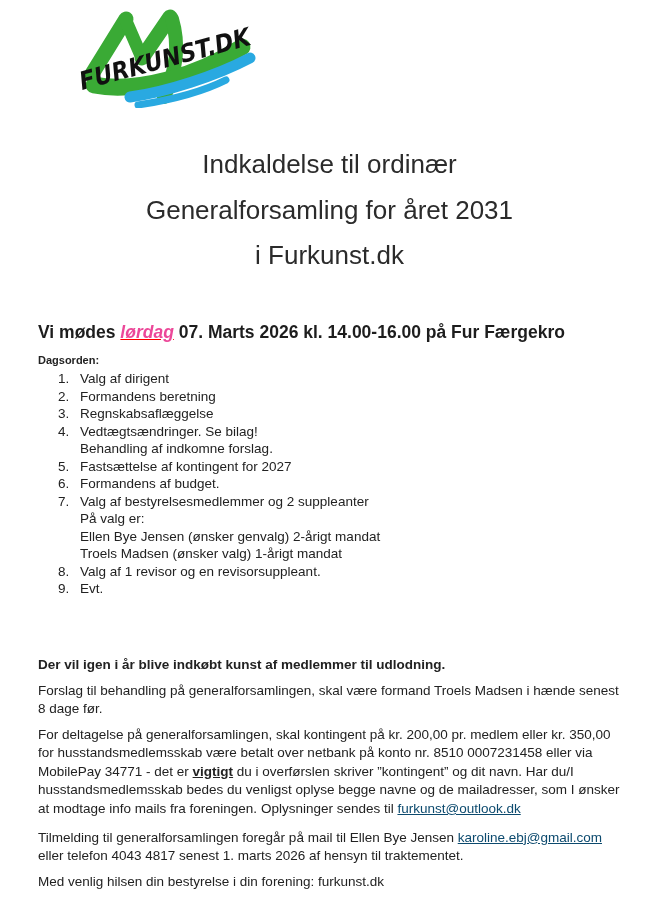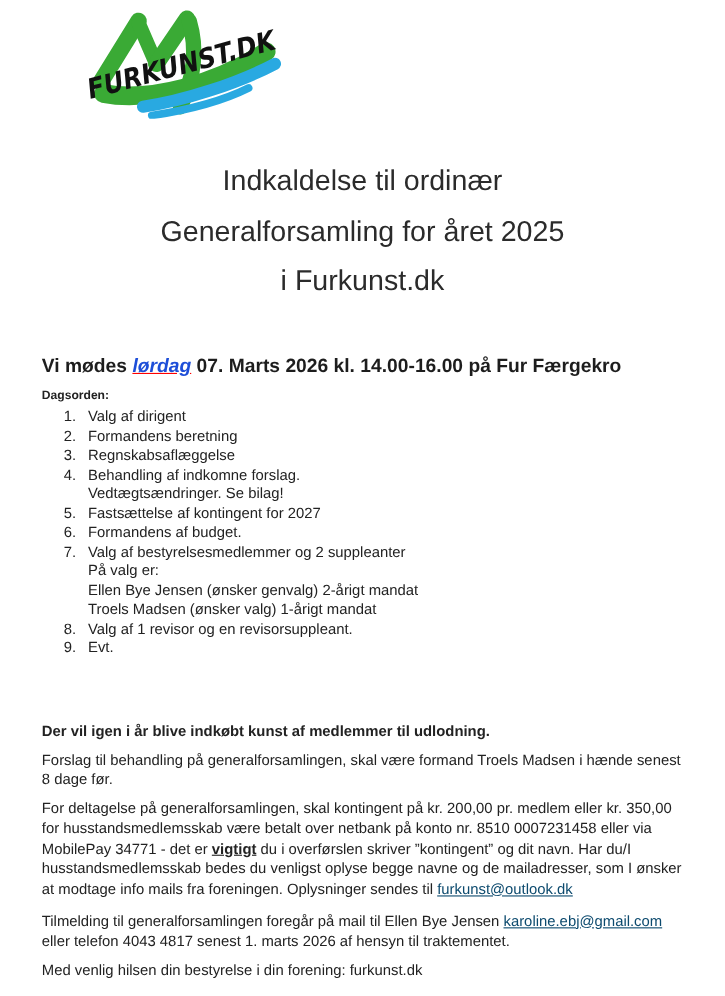--- a/index.html
+++ b/index.html
@@ -21,21 +21,21 @@
     color:#2b2b2b;font-weight:400;
   }
   
   .bodytext{font-size:13.5px;line-height:18.6px;color:#222222;}
   .intro{position:absolute;left:38px;top:281px;width:590px;}
   .meeting{
     position:absolute;left:38px;top:304px;width:600px;
     font-size:17.5px;font-weight:bold;color:#1d1d1d;
   }
   .meeting .day{
-    color:#1d4ed8;font-style:italic;
+    color:#ec4899;font-style:italic;
     text-decoration:underline;
     text-decoration-color:#ff0000;
   }
   .agenda-heading{position:absolute;left:38px;top:343px;font-size:11px;font-weight:bold;}
   .agenda{position:absolute;left:58px;top:370px;width:560px;font-size:13.5px;line-height:17.5px;}
   .ag-item{display:flex;align-items:flex-start;}
   .ag-num{width:22px;flex:none;}
   .ag-lines{flex:1;}
   .highlight-line{position:absolute;left:38px;top:643px;width:600px;font-size:13.5px;font-weight:bold;}
   .proposals{position:absolute;left:38px;top:668px;width:586px;}
@@ -62,21 +62,21 @@
       <g stroke="#29a9e1" fill="none" stroke-linecap="round">
         <path d="M54,91 C90,86 140,70 174,52" stroke-width="11"></path>
         <path d="M62,99 C95,94 128,85 150,74" stroke-width="7"></path>
       </g>
       <text x="6" y="84" transform="rotate(-15 6 84)" textLength="176" lengthAdjust="spacingAndGlyphs" font-family="DejaVu Sans, sans-serif" font-size="25" font-weight="bold" font-style="italic" fill="#111111">FURKUNST.DK</text>
     </svg>
   </div>
 
   <div class="title">
     <div>Indkaldelse til ordinær</div>
-    <div>Generalforsamling for året 2025</div>
+    <div>Generalforsamling for året 2031</div>
     <div>i Furkunst.dk</div>
   </div>
 
 
   <p class="meeting"><span>Vi mødes </span><span class="day">lørdag</span><span> 07. Marts 2026 kl. 14.00-16.00 på Fur Færgekro</span></p>
 
   <p class="agenda-heading">Dagsorden:</p>
 
   <div class="agenda">
     <div class="ag-item">
@@ -93,22 +93,22 @@
     </div>
     <div class="ag-item">
       <span class="ag-num">3.</span>
       <div class="ag-lines">
           <div>Regnskabsaflæggelse</div>
         </div>
     </div>
     <div class="ag-item">
       <span class="ag-num">4.</span>
       <div class="ag-lines">
+        <div>Vedtægtsændringer. Se bilag!</div>
         <div>Behandling af indkomne forslag.</div>
-        <div>Vedtægtsændringer. Se bilag!</div>
       </div>
     </div>
     <div class="ag-item">
       <span class="ag-num">5.</span>
       <div class="ag-lines">
           <div>Fastsættelse af kontingent for 2027</div>
         </div>
     </div>
     <div class="ag-item">
       <span class="ag-num">6.</span>

